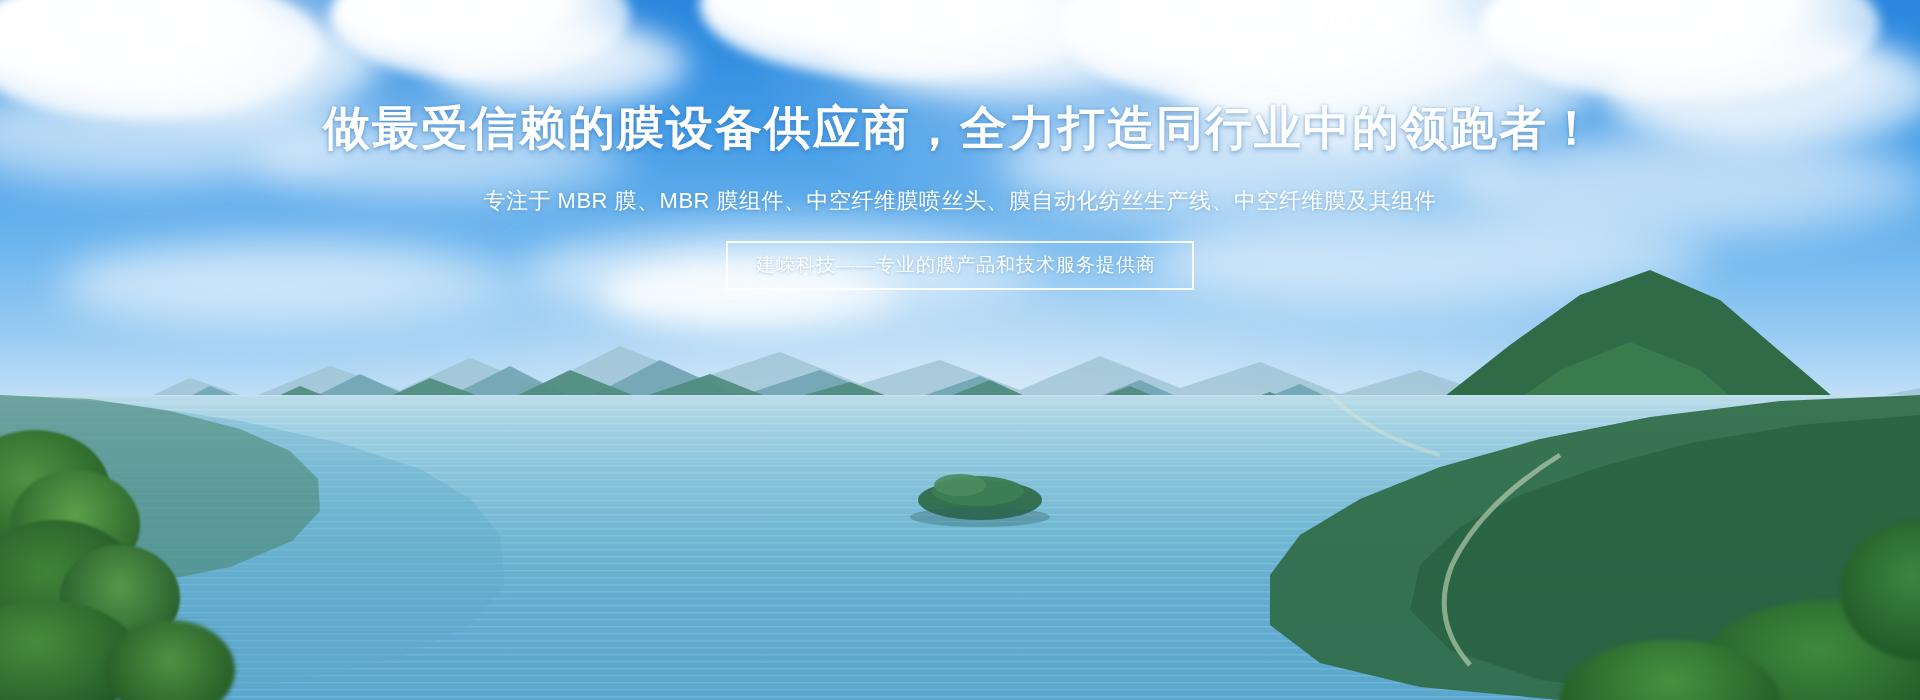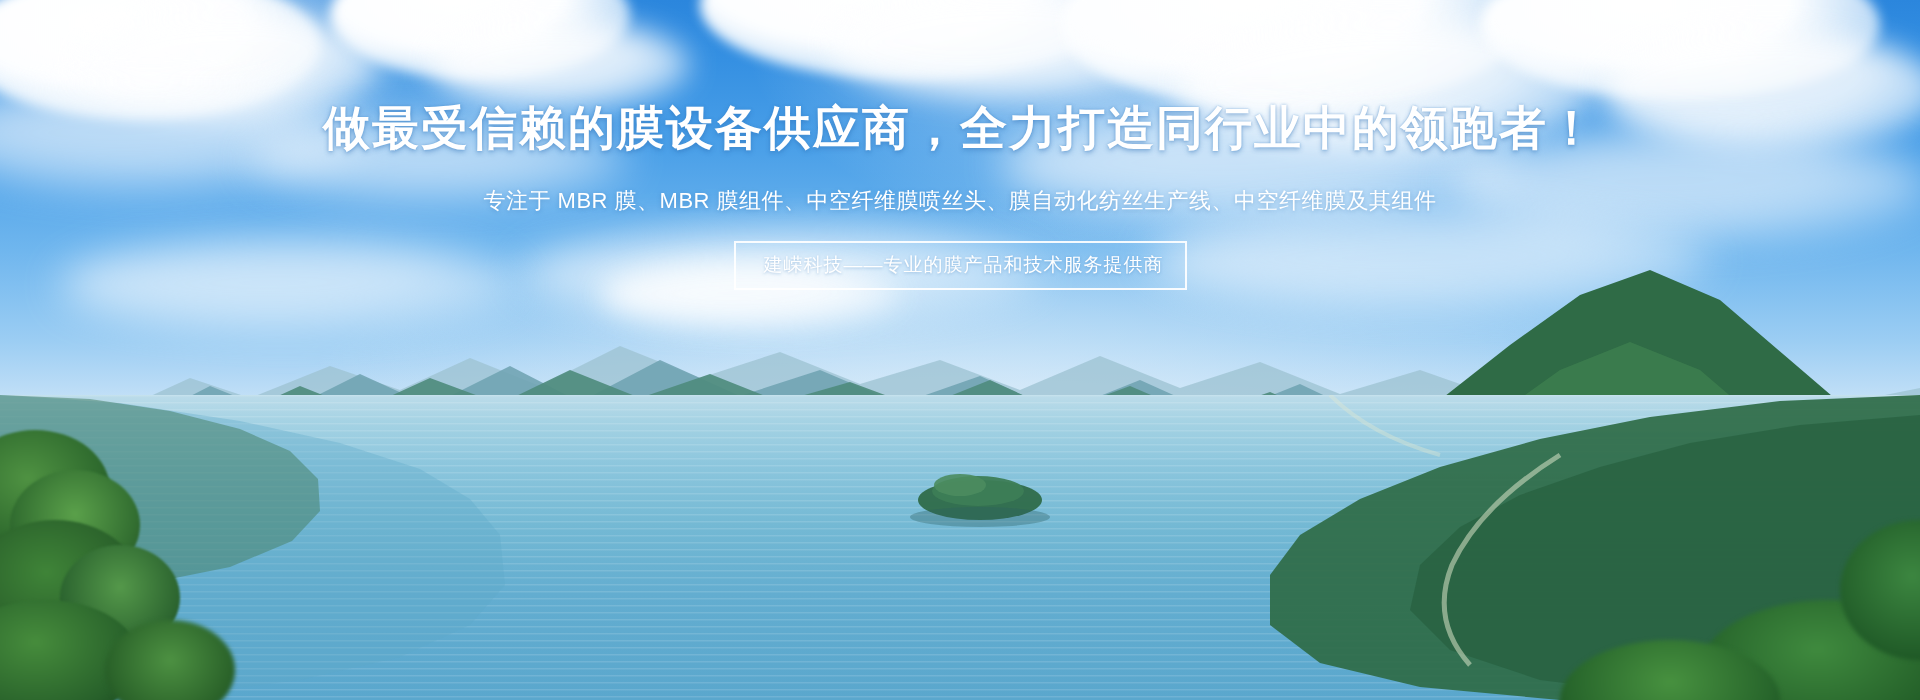--- a/index.html
+++ b/index.html
@@ -128,21 +128,21 @@
     text-shadow: 0 1px 4px rgba(45,110,175,.40);
   }
   .tagline-wrap {
     position: absolute;
     left: 0; top: 241px;
     width: 1920px;
   }
   .tagline-box {
     display: inline-block;
     border: 2px solid rgba(255,255,255,.92);
-    padding: 9px 21px 10px 28px;
+    padding: 9px 36px 10px 28px;
     font-size: 19px;
     line-height: 26px;
     color: #ffffff;
     letter-spacing: 1px;
     white-space: nowrap;
     text-shadow: 0 1px 3px rgba(45,110,175,.35);
   }
 </style>
 </head>
 <body>

